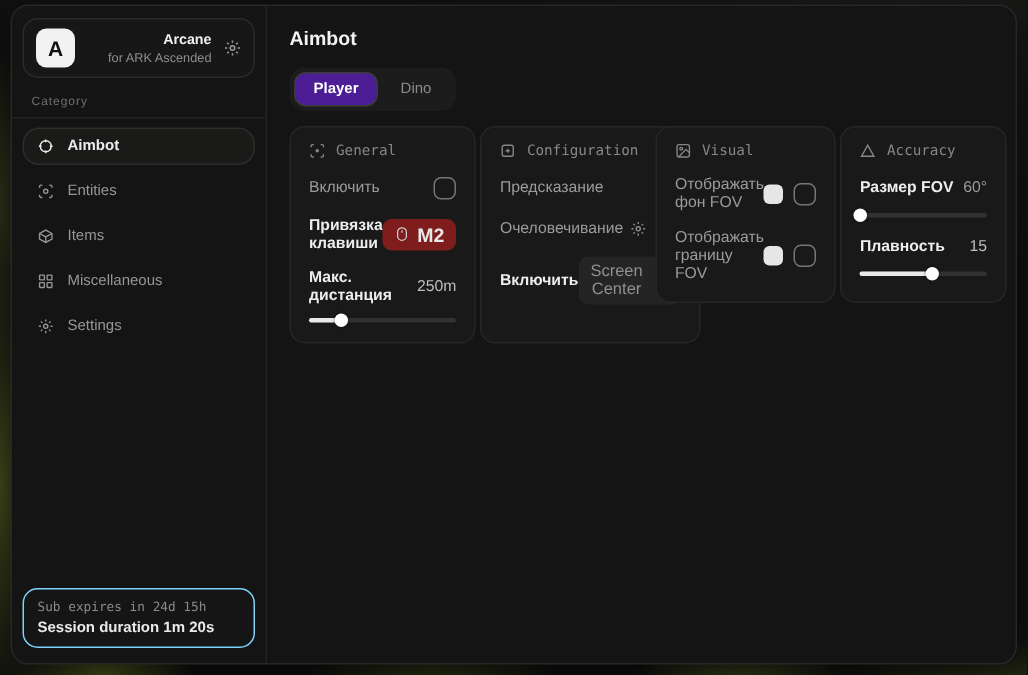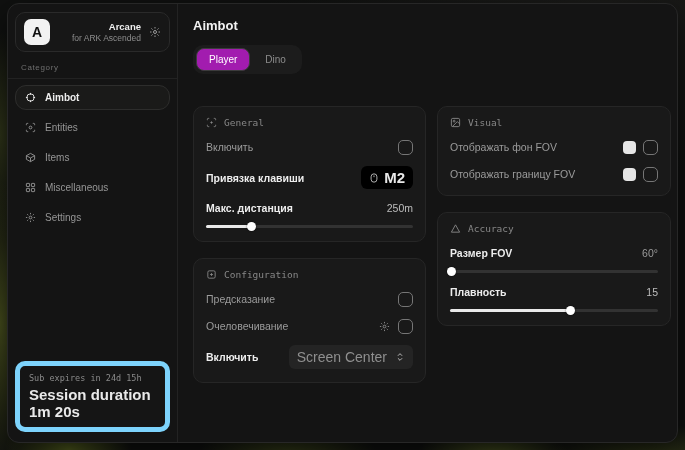--- a/index.html
+++ b/index.html
@@ -28,45 +28,45 @@
   .brand-text { flex:1; line-height:1.25;text-align:right; }
   .brand-name { color:#f0f0f0; font-size:9.5px; font-weight:bold; }
   .brand-sub { color:#8d8d8d; font-size:8.5px; }
   .brand-gear { color:#9a9a9a; display:flex; }
   .category-label { color:#6f6f6f; font-size:8px; letter-spacing:.08em; font-family:Liberation Sans, sans-serif; margin:11px 6px 6px; }
   .sidebar-divider { height:1px; background:#222; margin:0 -7px 6px; }
   .nav { display:flex; flex-direction:column; gap:5px; }
   .nav-item { display:flex; align-items:center; gap:9px; padding:6px 9px; border-radius:11px; color:#969696; font-size:10px; cursor:pointer; border:1px solid transparent; }
   .nav-item.active { background:#1a1a19; border-color:#2d2d2c; color:#ededed; font-weight:bold; }
   .nav-item .ic { display:flex; color:inherit; }
-  .sidebar-footer { margin-top:auto; border:5px solid #7dd3fc; border-radius:10px; padding:7px 9px; background:#151515; }
+  .sidebar-footer { margin-top:auto; border:1px solid #7dd3fc; border-radius:10px; padding:7px 9px; background:#151515; }
   .sub-expires { color:#8a8a8a; font-size:8.5px; font-family:"DejaVu Sans Mono", monospace; margin-bottom:3px; }
-  .session-duration { color:#e9e9e9; font-size:15px; font-weight:bold; }
+  .session-duration { color:#e9e9e9; font-size:10px; font-weight:bold; }
   
   .main { flex:1; padding:14px 15px; display:flex; flex-direction:column; }
   .page-title { color:#f2f2f2; font-size:13px; font-weight:bold; }
   .tabs { display:inline-flex; align-self:flex-start; background:#1c1c1c; border-radius:10px; padding:3px; margin-top:12px; gap:2px; }
   .tab { border:1px solid transparent; background:transparent; color:#8c8c8c; font-size:10px; padding:5px 12px; border-radius:8px; font-family:inherit; cursor:pointer; }
-  .tab.active { background:#a21caf; border-color:#3c3c3c; color:#ffffff; font-weight:normal; }
+  .tab.active { background:#4c1d95; border-color:#3c3c3c; color:#ffffff; font-weight:bold; }
   .grid { display:flex; gap:11px; margin-top:10px; align-items:flex-start; }
-  .col { display:flex; flex-direction:column; gap:16px; width:233px;margin-top:22px; }
+  .col { display:flex; flex-direction:row; gap:3px; width:233px; }
   .panel { background:#191919; border:1px solid #262626; border-radius:10px; padding:10px 12px 13px; width:100%; }
   .panel-header { display:flex; align-items:center; gap:7px; color:#878787; font-size:9.5px; font-family:"DejaVu Sans Mono", monospace; }
   .panel-header .ic { display:flex; color:#878787; }
   .row { display:flex; align-items:center; margin-top:11px; min-height:16px; }
   .lbl { font-size:10.5px; color:#ededed; font-weight:bold; }
   .lbl.dim { color:#9b9b9b; font-weight:normal; }
   .spacer { flex:1; }
   .val { font-size:10.5px; color:#bdbdbd; }
   .val.dim { color:#9a9a9a; }
   .checkbox { width:15px; height:15px; border:1.5px solid #767676; border-radius:5px; background:transparent; cursor:pointer; flex:0 0 15px; }
   .swatch { width:13px; height:13px; border-radius:4px; background:#e6e6e6; margin-right:7px; cursor:pointer; flex:0 0 13px; }
-  .keybind { display:flex; align-items:center; gap:5px; background:#000000; border:none; border-radius:6px; padding:3px 8px; color:#e8e8e8; font-size:15px; font-weight:bold; font-family:inherit; cursor:pointer; }
+  .keybind { display:flex; align-items:center; gap:5px; background:#7f1d1d; border:none; border-radius:6px; padding:3px 8px; color:#e8e8e8; font-size:13px; font-weight:bold; font-family:inherit; cursor:pointer; }
   .keybind .ic { display:flex; color:#cfcfcf; }
-  .dropdown { display:flex; align-items:center; gap:8px; background:#242424; border:none; border-radius:6px; padding:4px 8px; color:#8f8f8f; font-size:14px; font-family:inherit; cursor:pointer; }
+  .dropdown { display:flex; align-items:center; gap:8px; background:#242424; border:none; border-radius:6px; padding:4px 8px; color:#8f8f8f; font-size:11px; font-family:inherit; cursor:pointer; }
   .dropdown .ic { display:flex; color:#d4d4d4; }
   .gear-mini { display:flex; color:#8d8d8d; margin-right:8px; cursor:pointer; }
   .slider { position:relative; height:3px; background:#323232; border-radius:2px; margin-top:9px; cursor:pointer; }
   .slider .fill { position:relative; height:100%; background:#e9e9e9; border-radius:2px; }
   .slider .thumb { position:absolute; right:-4px; top:-3px; width:9px; height:9px; border-radius:50%; background:#ffffff; box-shadow:0 0 2px rgba(0,0,0,.6); }
 </style>
 </head>
 <body>
 
 <div class="stage">

